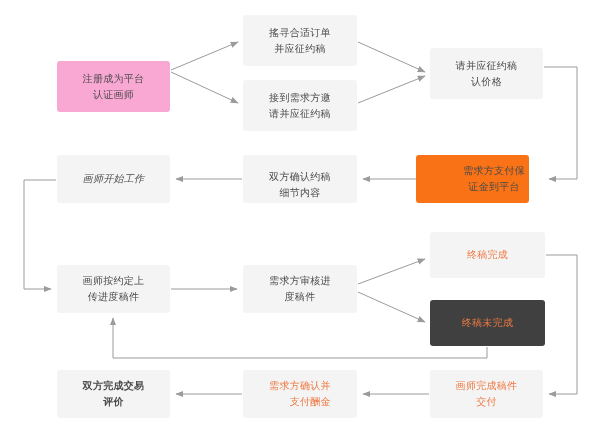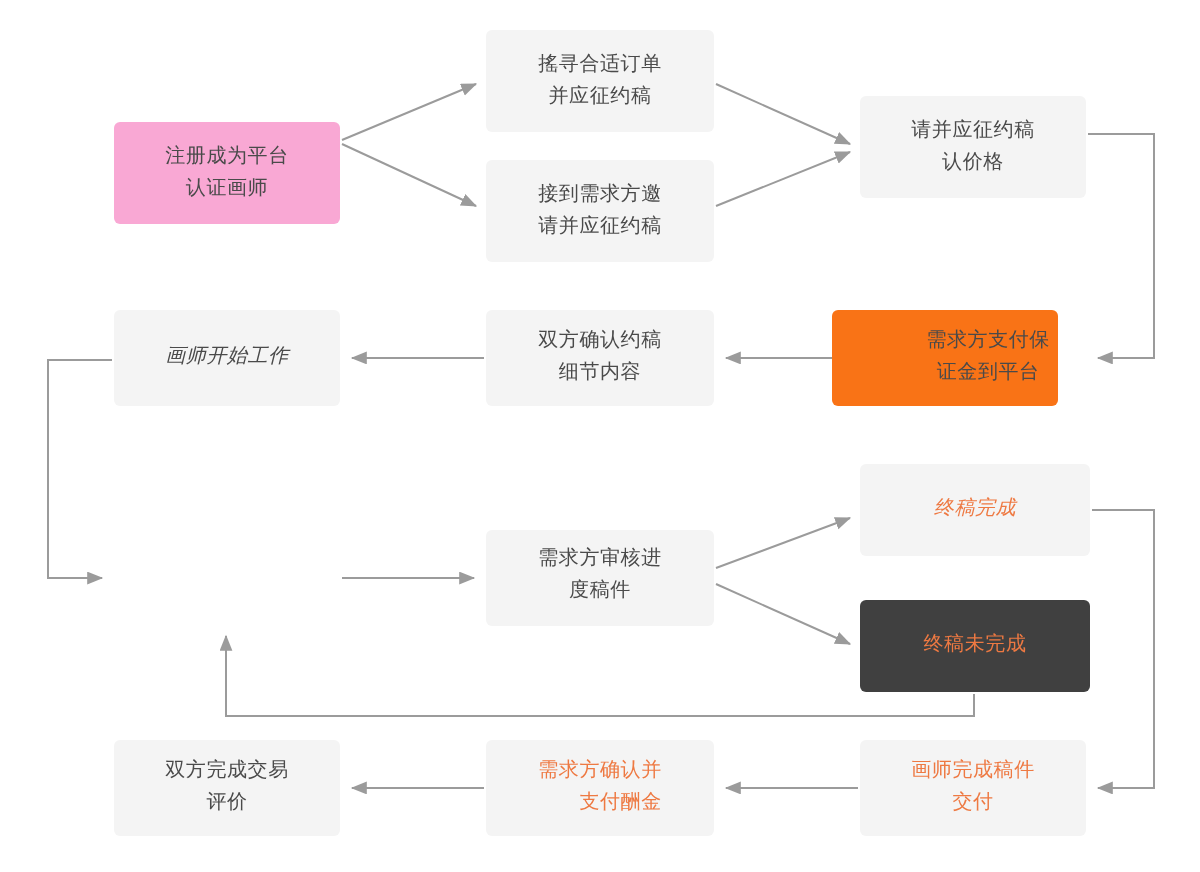--- a/index.html
+++ b/index.html
@@ -89,43 +89,47 @@
 请并应征约稿</span>
     </div>
   <div class="node" style="left: 430px; top: 48px; width: 113px; height: 51px; background: rgb(244, 244, 244); color: rgb(74, 74, 74);">
       <span class="lbl">请并应征约稿
 认价格</span>
     </div>
   <div class="node" style="left: 416px; top: 155px; width: 113px; height: 48px; background: #f97316; color: rgb(74, 74, 74); justify-content: flex-end;">
       <span class="lbl">需求方支付保
 证金到平台</span>
     </div>
-  <div class="node" style="left: 243px; top: 155px; width: 114px; height: 48px; background: rgb(244, 244, 244); color: rgb(74, 74, 74);">
+  <div class="node" style="left: 243px; top: 155px; width: 114px; height: 48px; background: rgb(244, 244, 244); color: rgb(74, 74, 74); align-items: flex-end;">
       <span class="lbl">双方确认约稿
 细节内容</span>
     </div>
   <div class="node" style="left: 57px; top: 155px; width: 113px; height: 48px; background: rgb(244, 244, 244); color: rgb(74, 74, 74); font-style: italic;">
       <span class="lbl">画师开始工作</span>
     </div>
-  <div class="node" style="left: 243px; top: 265px; width: 114px; height: 48px; background: rgb(244, 244, 244); color: rgb(74, 74, 74); font-family: Liberation Mono, monospace;">
+  <div class="node" style="left: 57px; top: 265px; width: 113px; height: 48px; background: rgb(244, 244, 244); color: rgb(74, 74, 74);">
+      <span class="lbl">画师按约定上
+传进度稿件</span>
+    </div>
+  <div class="node" style="left: 243px; top: 265px; width: 114px; height: 48px; background: rgb(244, 244, 244); color: rgb(74, 74, 74);">
       <span class="lbl">需求方审核进
 度稿件</span>
     </div>
-  <div class="node accent" style="left: 430px; top: 232px; width: 115px; height: 46px; background: rgb(244, 244, 244); color: rgb(238, 121, 66); font-style: italic;">
+  <div class="node accent" style="left: 430px; top: 232px; width: 115px; height: 46px; background: rgb(244, 244, 244); color: rgb(238, 121, 66);">
       <span class="lbl">终稿完成</span>
     </div>
   <div class="node accent" style="left: 430px; top: 300px; width: 115px; height: 46px; background: #404040; color: rgb(238, 121, 66);">
       <span class="lbl">终稿未完成</span>
     </div>
   <div class="node accent" style="left: 430px; top: 370px; width: 113px; height: 48px; background: rgb(244, 244, 244); color: rgb(238, 121, 66);">
       <span class="lbl">画师完成稿件
 交付</span>
     </div>
   <div class="node accent" style="left: 243px; top: 370px; width: 114px; height: 48px; background: rgb(244, 244, 244); color: rgb(238, 121, 66); text-align: right;">
       <span class="lbl">需求方确认并
 支付酬金</span>
     </div>
-  <div class="node" style="left: 57px; top: 370px; width: 113px; height: 48px; background: rgb(244, 244, 244); color: rgb(74, 74, 74);">
+  <div class="node" style="left: 57px; top: 370px; width: 113px; height: 48px; background: rgb(244, 244, 244); color: rgb(74, 74, 74); font-weight: bold;">
       <span class="lbl">双方完成交易
 评价</span>
     </div>
 
 </div>
 
 </body></html>

